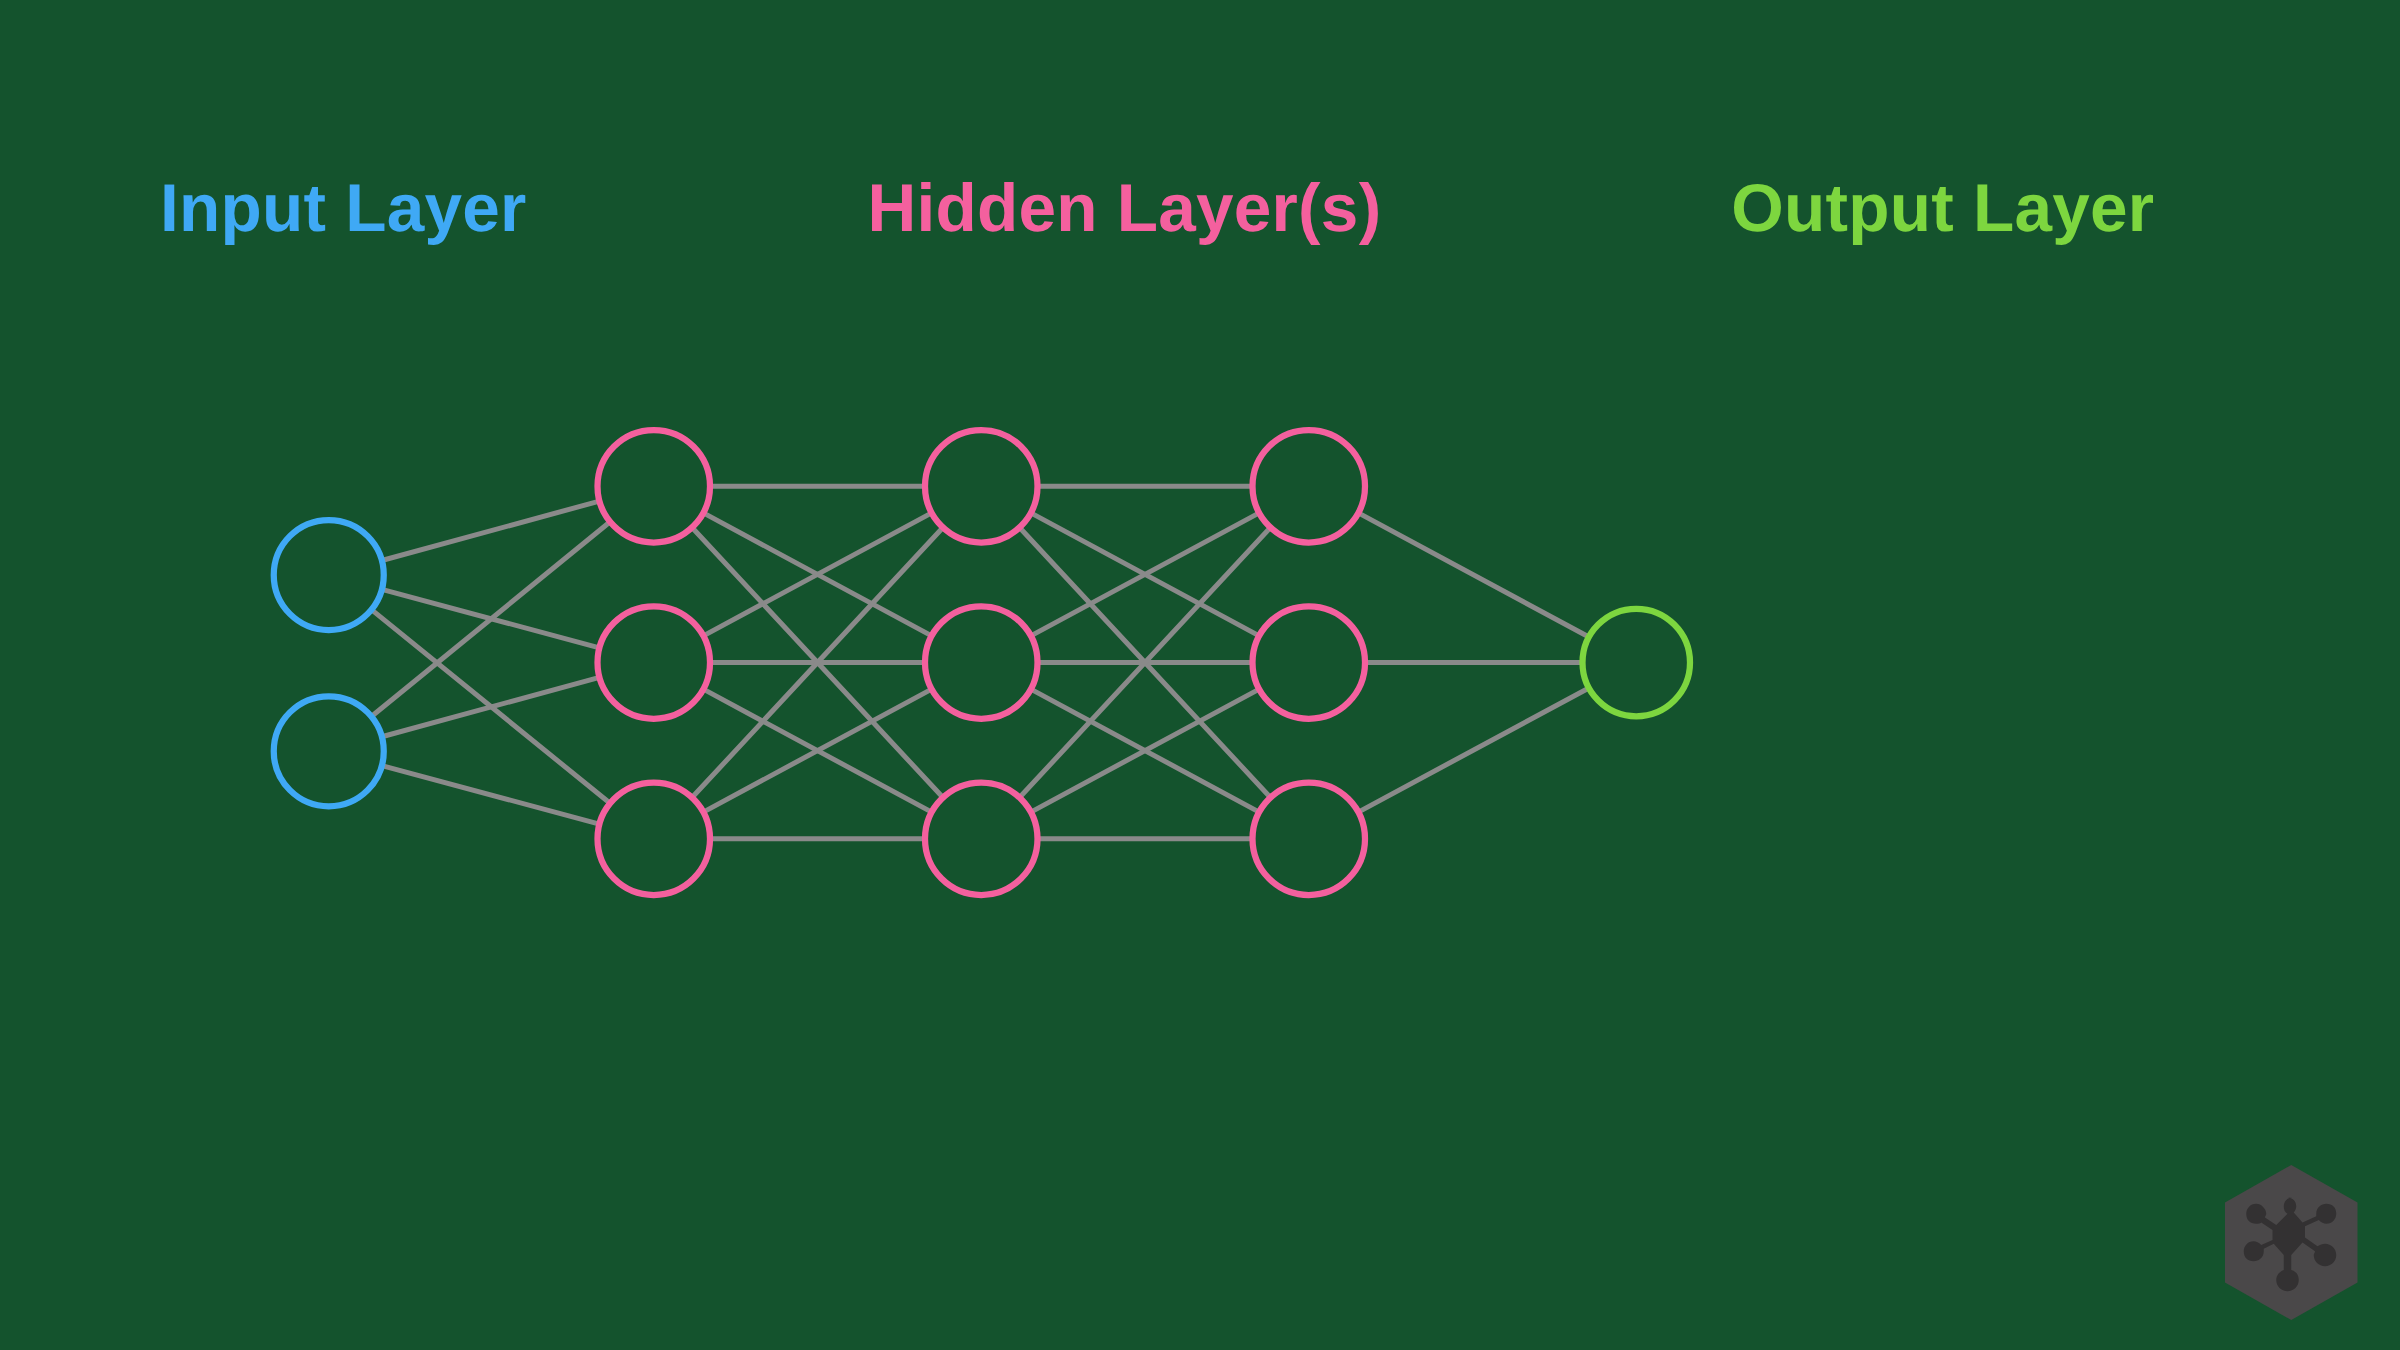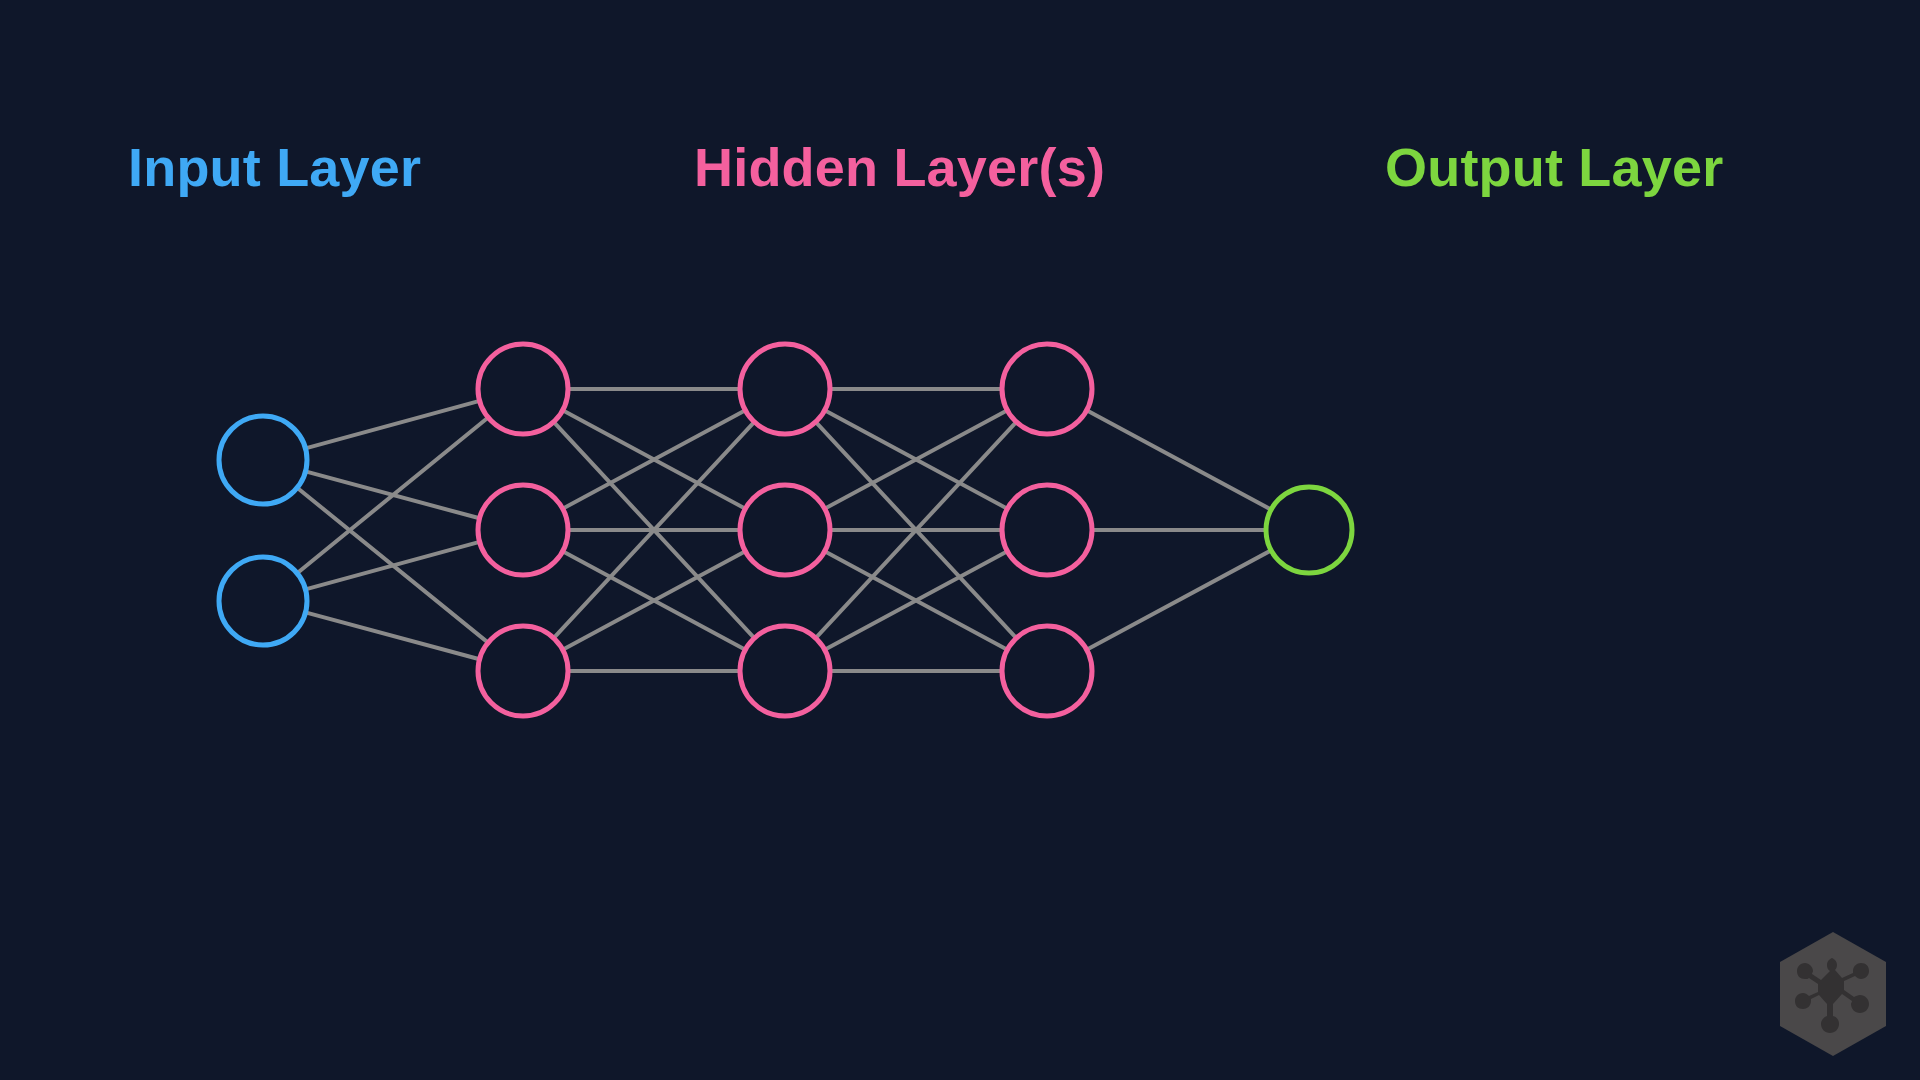--- a/index.html
+++ b/index.html
@@ -41,21 +41,21 @@
     right: 28px;
     bottom: 22px;
     width: 118px;
     height: 128px;
     opacity: 1;
   }
 </style>
 </head>
 <body>
 
-<div id="stage" style="background: #0f172a;">
+<div id="stage" style="background: #14532d;">
 
   <div class="layer-label" id="label-input" style="color: rgb(63, 169, 245);">Input Layer</div>
 
   <div class="layer-label" id="label-hidden" style="color: rgb(244, 96, 158);">Hidden Layer(s)</div>
 
   <div class="layer-label" id="label-output" style="color: rgb(125, 214, 63);">Output Layer</div>
 
   <svg id="net-svg" viewBox="0 0 1920 1080">
     <g id="edges-group">
         <line x1="305.45" y1="448.41" x2="479.59" y2="400.85" stroke="#8A8A8A" stroke-width="4" stroke-linecap="round"></line>

